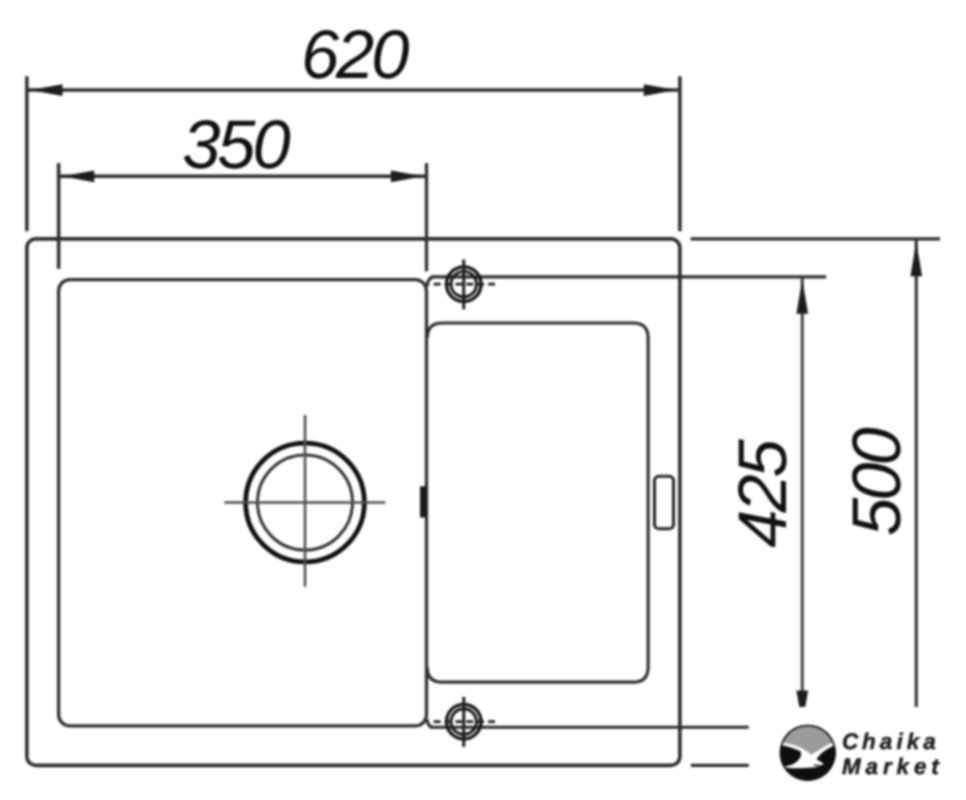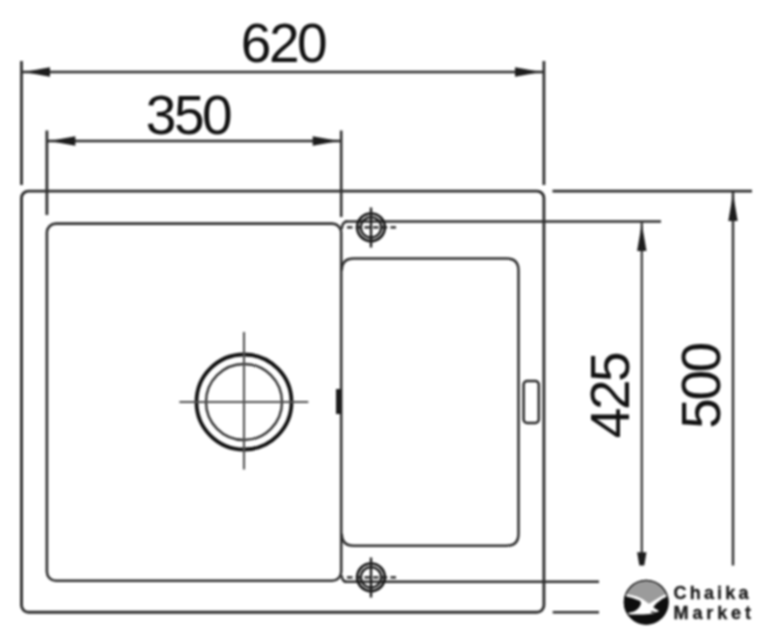--- a/index.html
+++ b/index.html
@@ -1,16 +1,16 @@
 <!DOCTYPE html>
 <html><head>
 <meta charset="utf-8">
 <style>
   html,body{margin:0;padding:0;background:#ffffff;}
-  .wrap{width:773px;height:640px;position:relative;overflow:hidden;background:#fff;}
+  .wrap{width:773px;height:640px;position:relative;overflow:hidden;background:#fff;font-style:italic;}
   text{font-family:"Liberation Sans", sans-serif;}
   .ink{filter:blur(0.8px);}
 </style>
 </head>
 <body>
 <div class="wrap">
 <svg width="773" height="640" viewBox="0 0 773 640" xmlns="http://www.w3.org/2000/svg">
 
   <rect x="0" y="0" width="773" height="640" fill="#ffffff"></rect>
   <g class="ink">

